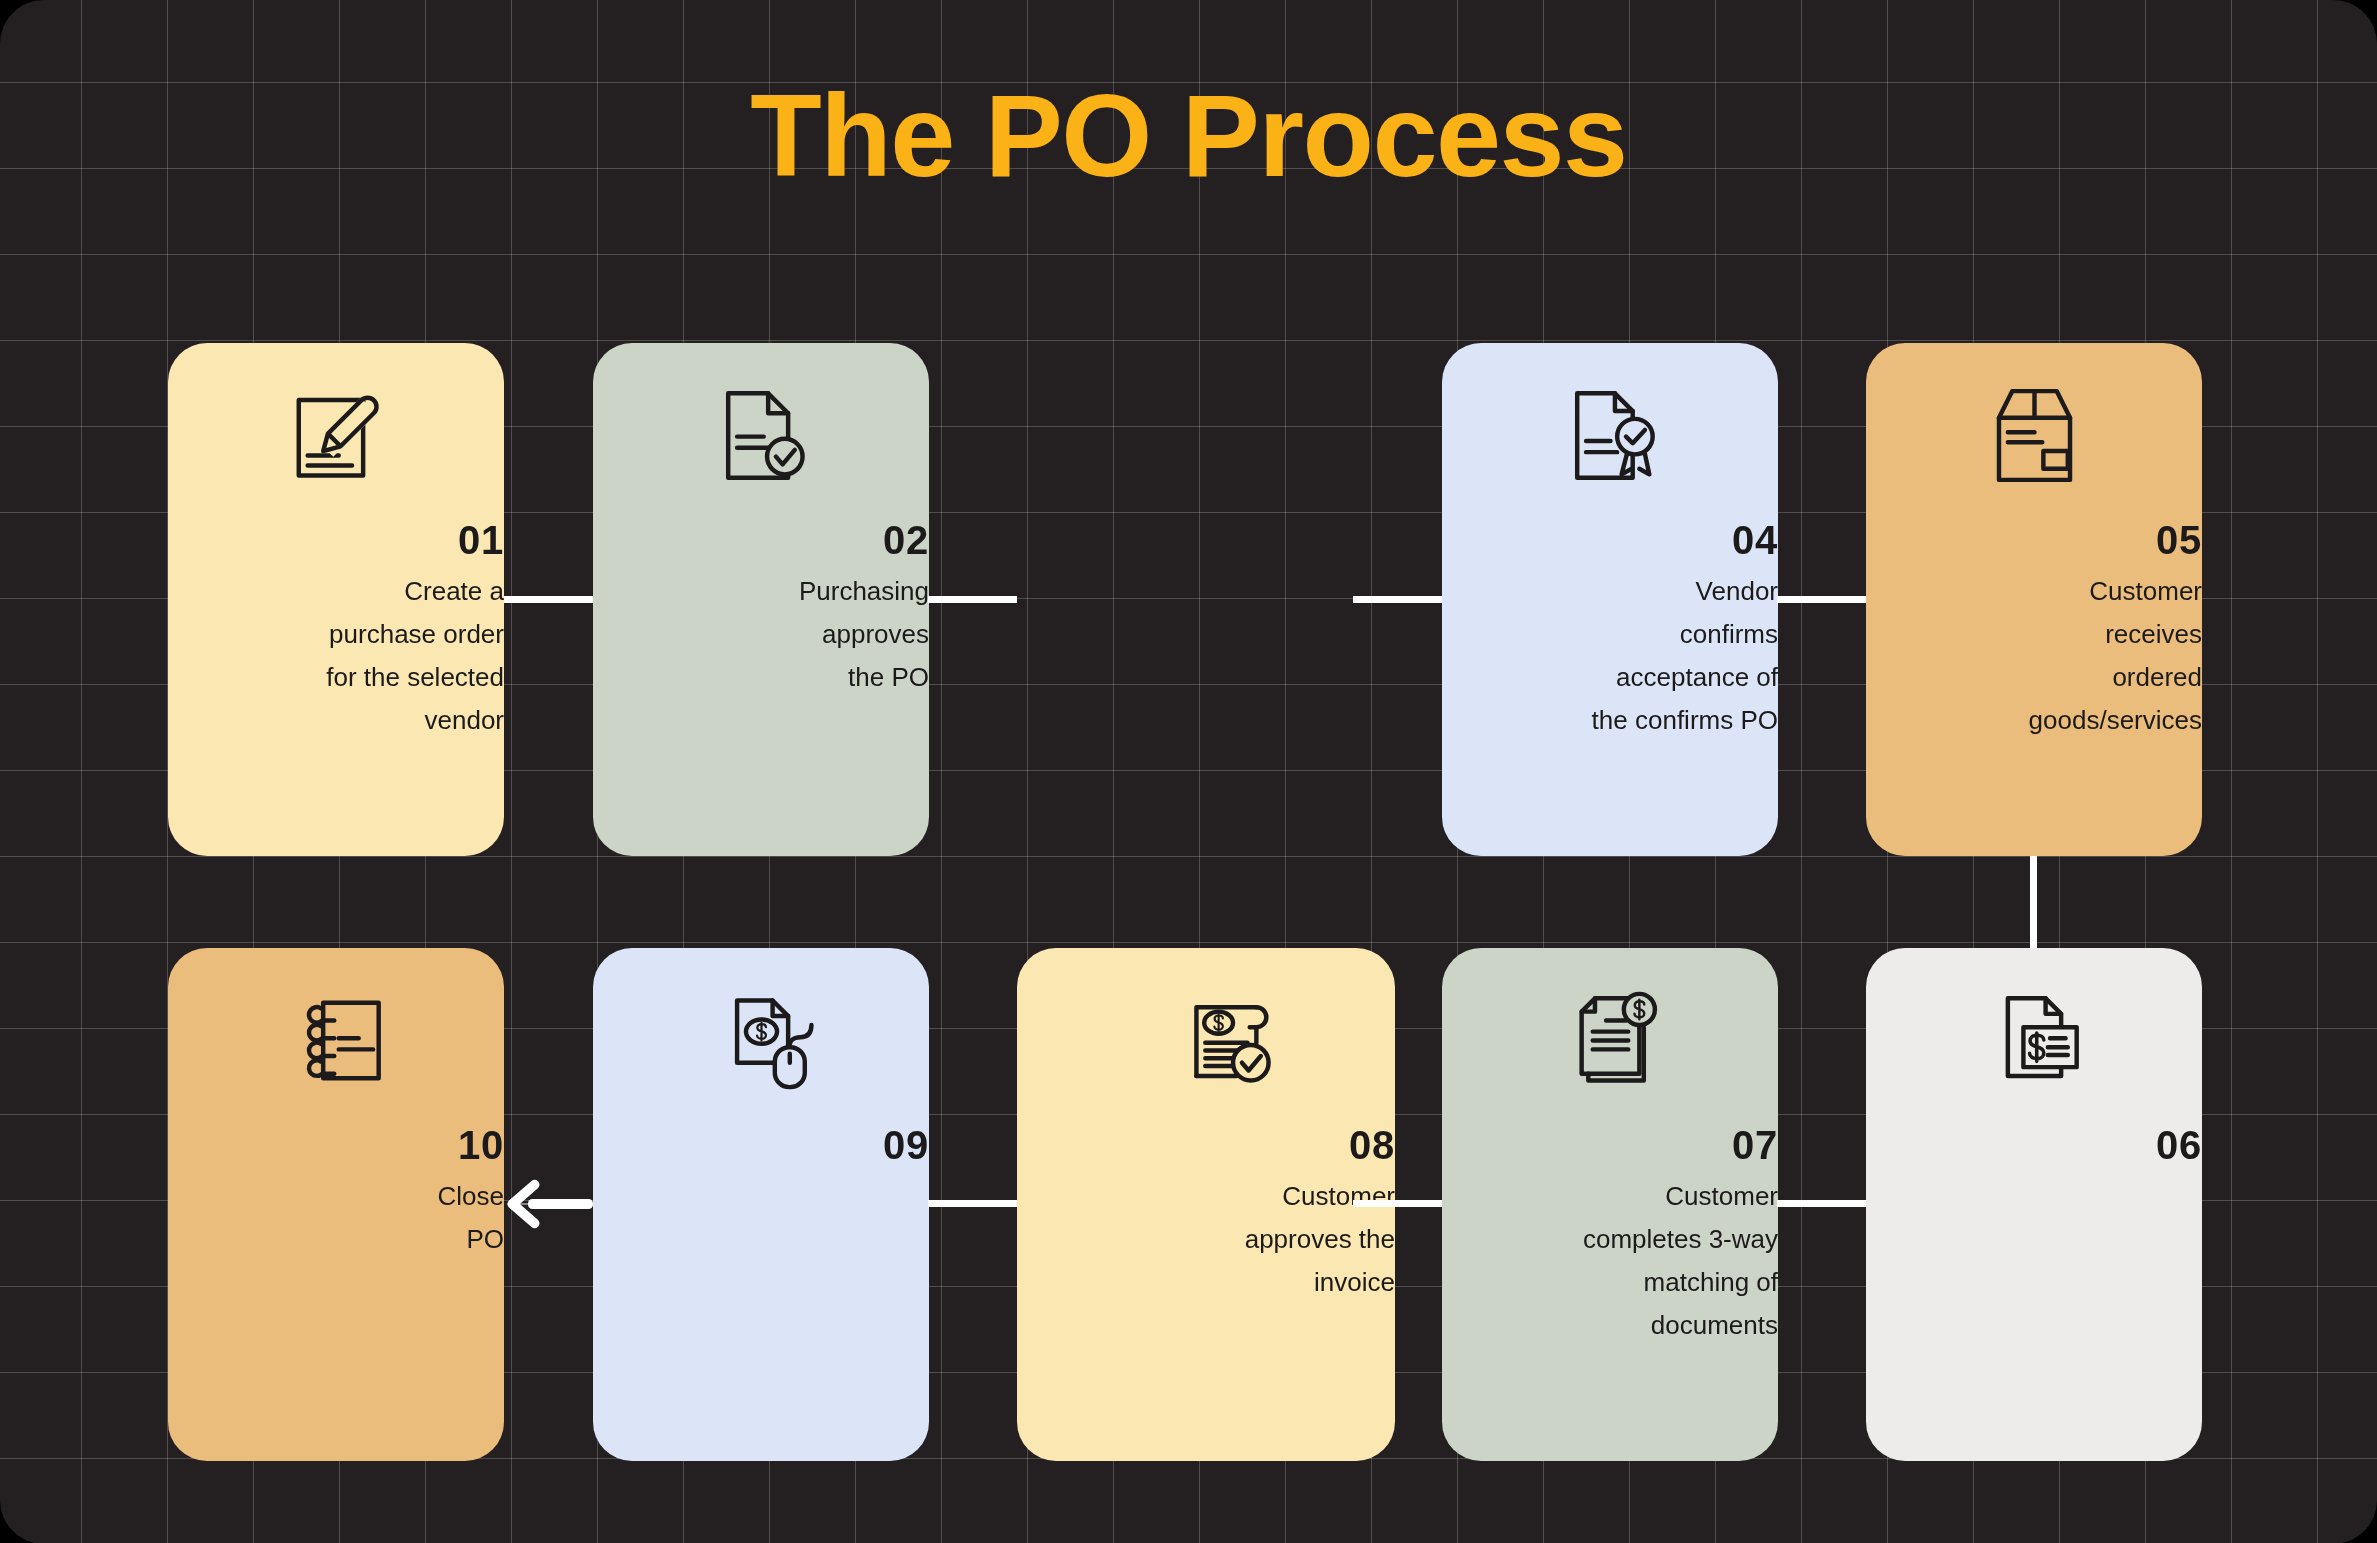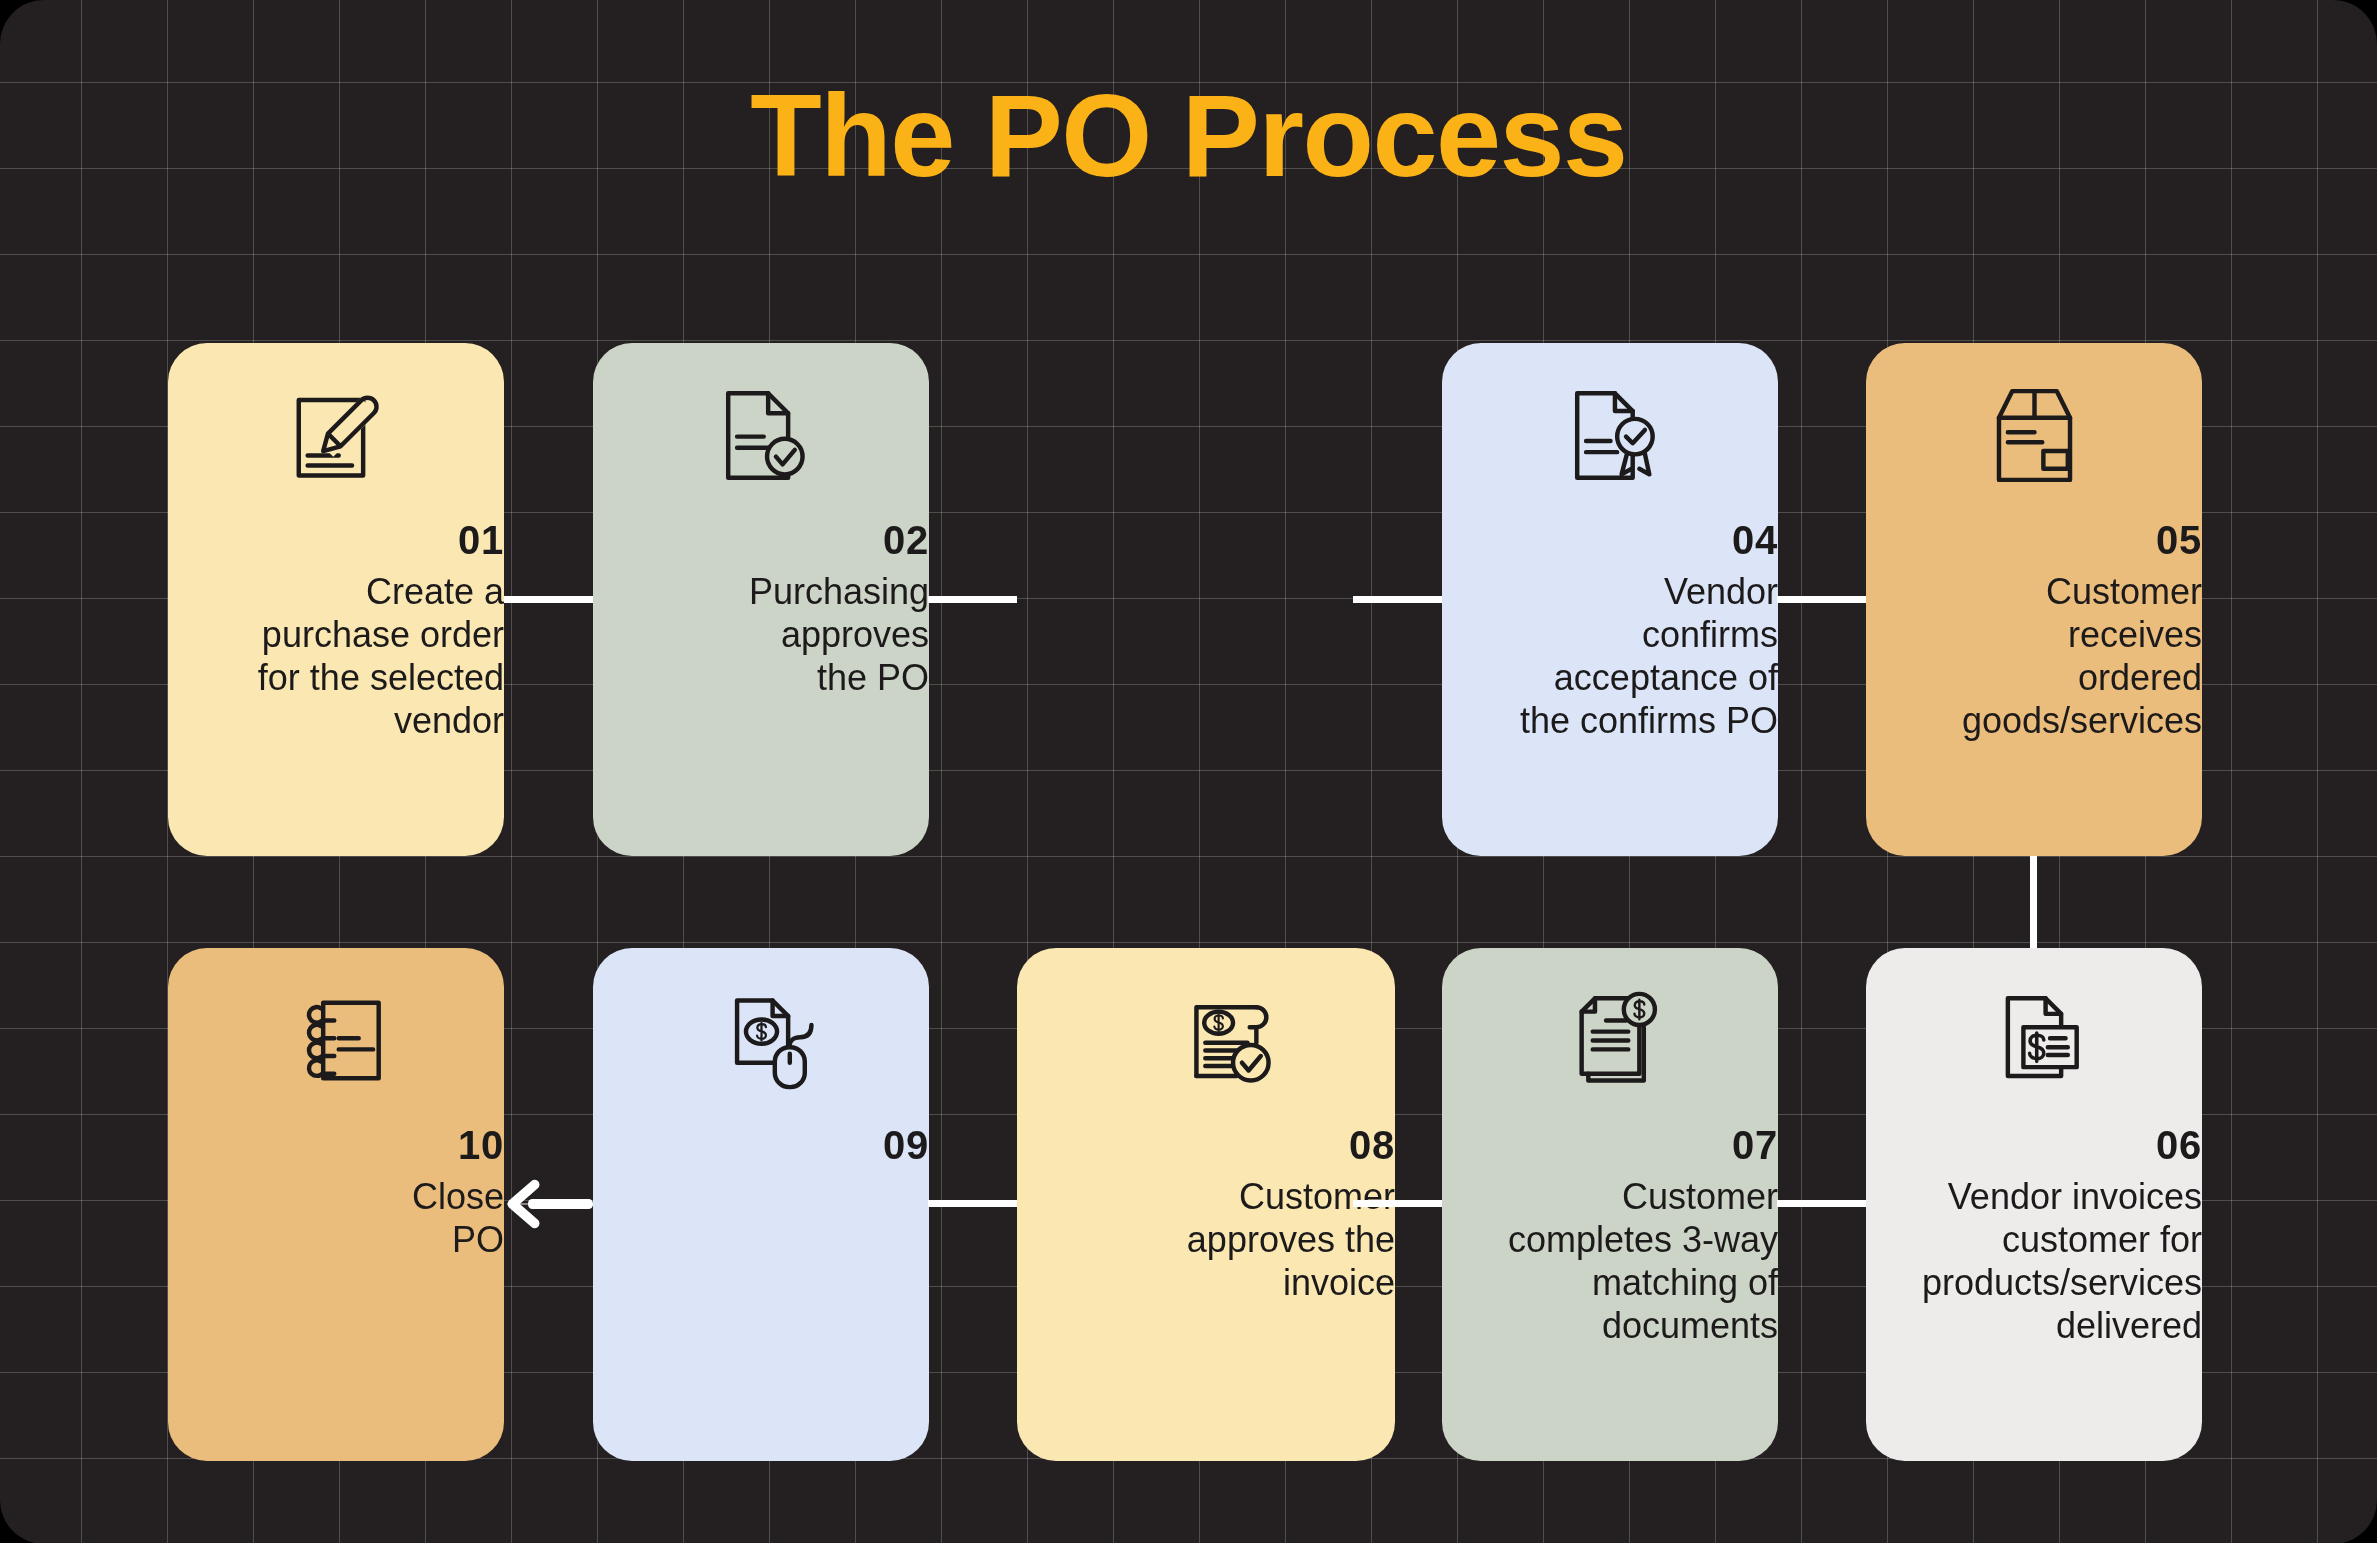--- a/index.html
+++ b/index.html
@@ -14,21 +14,21 @@
   .title{position:absolute;top:68px;left:0;right:0;text-align:center;
     font-size:117px;font-weight:600;letter-spacing:-1.5px;}
   .card{position:absolute;width:336px;height:513px;border-radius:39px;text-align:right;
     color:#1C1A1A;}
   .icon{width:119px;height:111px;margin:37px auto 0;}
   .icon svg{width:100%;height:100%;display:block;}
   .icon svg *{fill:none;stroke:#1C1A1A;stroke-width:4;stroke-linecap:round;stroke-linejoin:round;}
   .icon svg .kf{fill:var(--bg);}
   .icon svg .ks{stroke:var(--bg);}
   .num{margin-top:27px;font-size:40px;font-weight:700;letter-spacing:0.7px;}
-  .desc{margin-top:7.4px;font-size:36px;line-height:43px;font-weight:400;}
+  .desc{margin-top:7.4px;font-size:26px;line-height:43px;font-weight:400;}
   .conn-h{position:absolute;height:7.4px;background:#fff;}
   .conn-v{position:absolute;width:7.4px;background:#fff;}
   .arrow-thin{position:absolute;height:2.2px;background:rgba(255,255,255,.45);}
   .arrow-shaft{position:absolute;height:9.6px;background:#fff;border-radius:4.4px;}
   .arrow-head{position:absolute;width:52px;height:52px;}
   .arrow-head path{fill:none;stroke:#fff;stroke-width:13;stroke-linecap:round;stroke-linejoin:round;}
 </style>
 </head>
 <body>
 
@@ -187,26 +187,20 @@
           <path d="M26,12 H60 L74,26 V82 H26 Z"></path>
           <path d="M60,12 V26 H74"></path>
           <rect class="kf" x="40" y="38" width="48" height="36"></rect>
           <g transform="translate(52,56) scale(0.8)">
             <path d="M0,-16 V16 M8,-8 C8,-11.5 4.5,-13.5 0.5,-13.5 C-4,-13.5 -7.5,-11 -7.5,-7 C-7.5,-3 -4,-1.5 0,-0.5 C4.5,0.7 8,2.5 8,6.5 C8,10.5 4.5,13 0.5,13 C-4,13 -8,10.5 -8,7"></path>
           </g>
           <path d="M64,48 H78 M62,56 H80 M62,63 H80"></path>
         </svg>
       </div>
       <div class="num">06</div>
-      <div class="desc">
-        <div>Vendor invoices</div>
-        <div>customer for</div>
-        <div>products/services</div>
-        <div>delivered</div>
-      </div>
     </div>
     <div class="conn-h" style="left: 504px; top: 596px; width: 89px; height: 7.4px;"></div>
     <div class="conn-h" style="left: 928px; top: 596px; width: 89px; height: 7.4px;"></div>
     <div class="conn-h" style="left: 1353px; top: 596px; width: 89px; height: 7.4px;"></div>
     <div class="conn-h" style="left: 1777px; top: 596px; width: 89px; height: 7.4px;"></div>
     <div class="conn-h" style="left: 928px; top: 1200px; width: 89px; height: 7.4px;"></div>
     <div class="conn-h" style="left: 1353px; top: 1200px; width: 89px; height: 7.4px;"></div>
     <div class="conn-h" style="left: 1777px; top: 1200px; width: 89px; height: 7.4px;"></div>
     <div class="conn-v" style="left: 2030px; top: 856px; width: 7.4px; height: 92px;"></div>
     <div class="arrow-thin" style="left: 507px; top: 1203px; width: 83px; height: 2.2px;"></div>

